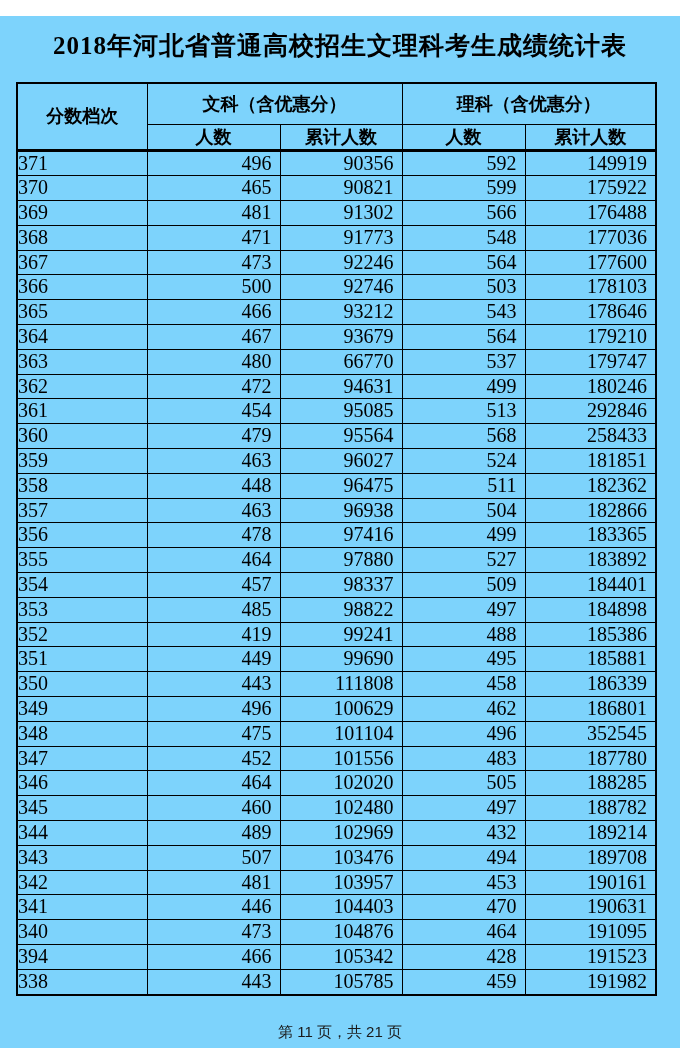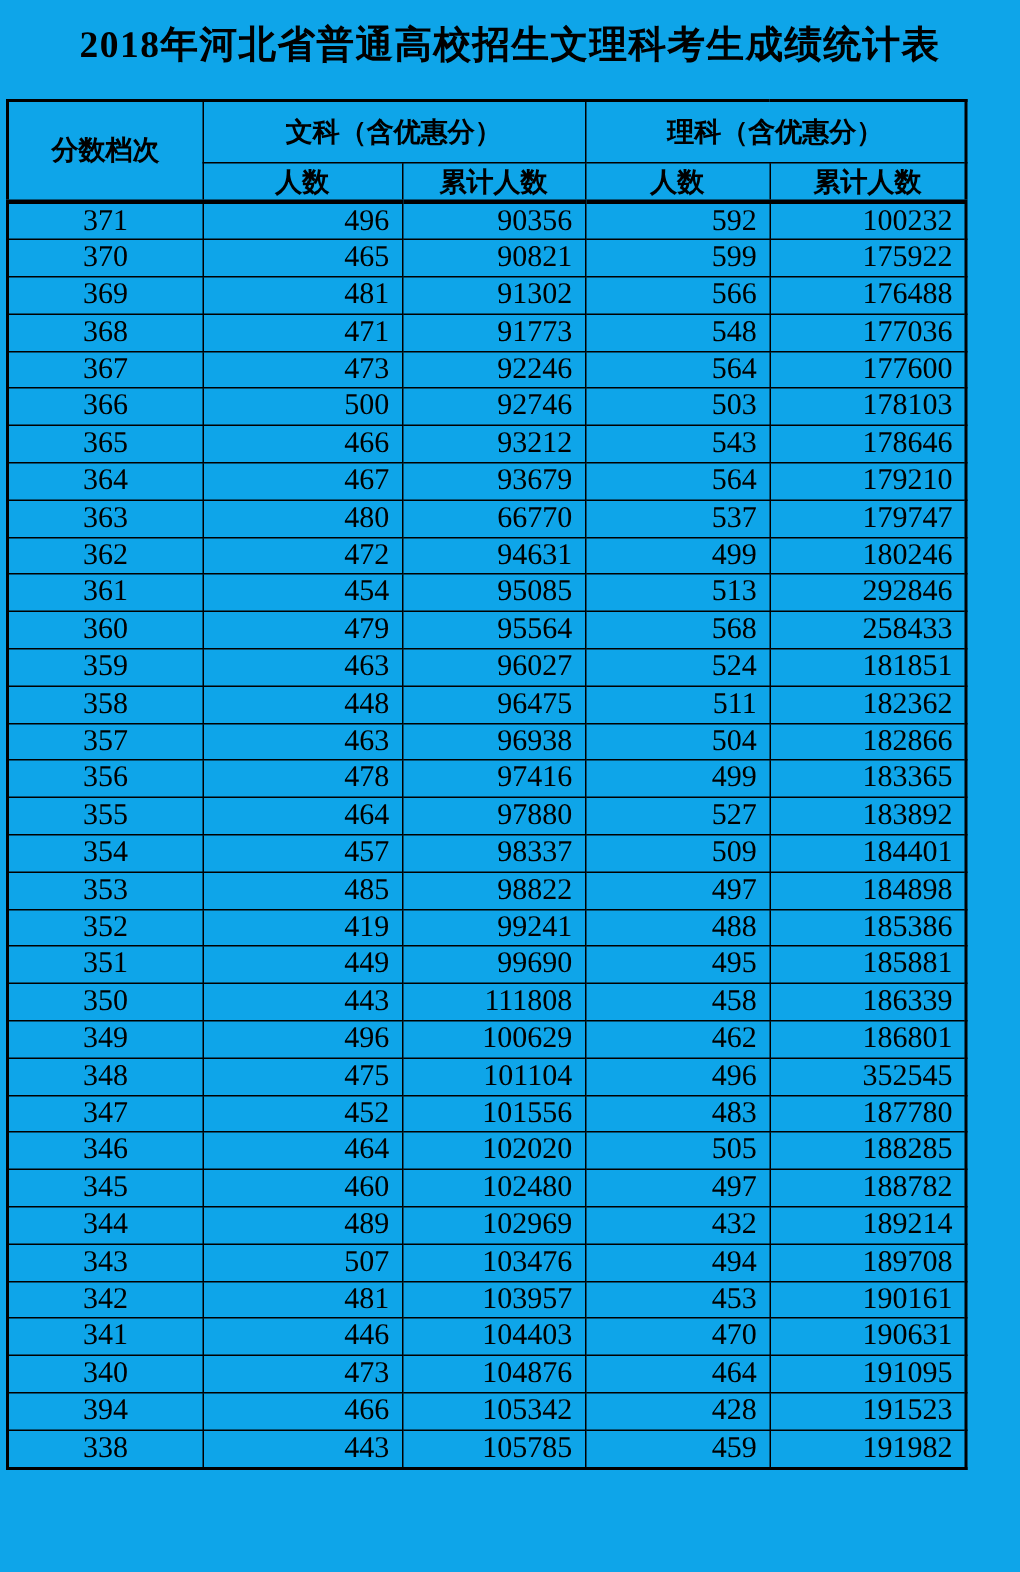--- a/index.html
+++ b/index.html
@@ -5,46 +5,46 @@
   * { box-sizing: border-box; }
   html, body { margin: 0; padding: 0; }
   body {
     width: 680px; height: 1048px;
     background: #ffffff;
     color: #000;
     font-family: "Liberation Serif", "DejaVu Serif", serif;
     position: relative;
     overflow: hidden;
   }
-  .page { position: absolute; inset: 0; background: #0ea5e9; }
+  .page { position: absolute; inset: 0; background: #7dd3fc; margin-top: 16px; }
   .doc-title {
     position: absolute; top: 13px; left: 0; width: 680px;
     margin: 0; text-align: center;
     font-size: 25px; font-weight: 700; letter-spacing: 1px;
     font-family: "Liberation Serif", "DejaVu Serif", serif;
   }
   table.score {
-    position: absolute; left: 4px; top: 66px;
+    position: absolute; left: 16px; top: 66px;
     width: 641px;
     border-collapse: collapse; table-layout: fixed;
     border: 2.5px solid #000;
   }
   th, td { border: 1.5px solid #000; padding: 0; overflow: hidden; white-space: nowrap; }
   thead th {
     font-weight: 700; text-align: center;
     font-size: 18px;
   }
   thead tr.group-row th { height: 41px; }
   thead tr.cols-row th { height: 23px; }
   thead tr.cols-row th, thead th[rowspan] { border-bottom: 3px solid #000; }
   tbody td {
     height: 23.8px; line-height: 23.8px;
     font-size: 20px;
   }
-  td.center { text-align: center; }
+  td.center { }
   td.num { text-align: right; padding-right: 8px; }
   .page-footer {
     position: absolute; top: 1007px; left: 0; width: 680px;
     text-align: center;
     font-size: 15px; color: #1a1a1a;
     font-family: "Liberation Sans", "DejaVu Sans", sans-serif;
   }
 </style>
 </head>
 <body>
@@ -73,21 +73,21 @@
         <th>人数</th>
         <th>累计人数</th>
       </tr>
     </thead>
     <tbody>
     <tr>
       <td class="center">371</td>
       <td class="num">496</td>
       <td class="num">90356</td>
       <td class="num">592</td>
-      <td class="num">100232</td>
+      <td class="num">149919</td>
     </tr>
 
     <tr>
       <td class="center">370</td>
       <td class="num">465</td>
       <td class="num">90821</td>
       <td class="num">599</td>
       <td class="num">175922</td>
     </tr>
 
@@ -342,14 +342,17 @@
     <tr>
       <td class="center">338</td>
       <td class="num">443</td>
       <td class="num">105785</td>
       <td class="num">459</td>
       <td class="num">191982</td>
     </tr>
   </tbody>
   </table>
 
+  <div class="page-footer">
+    <span>第 11 页，共 21 页</span>
+  </div>
 
 </div>
 
 </body></html>

